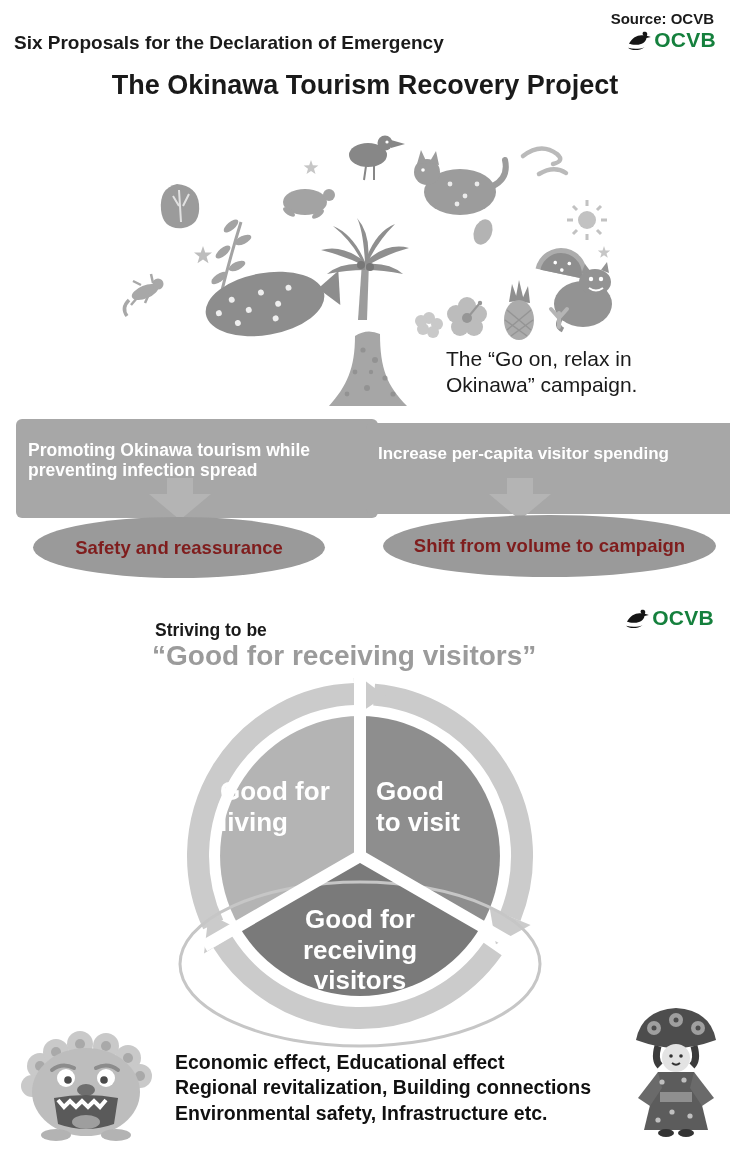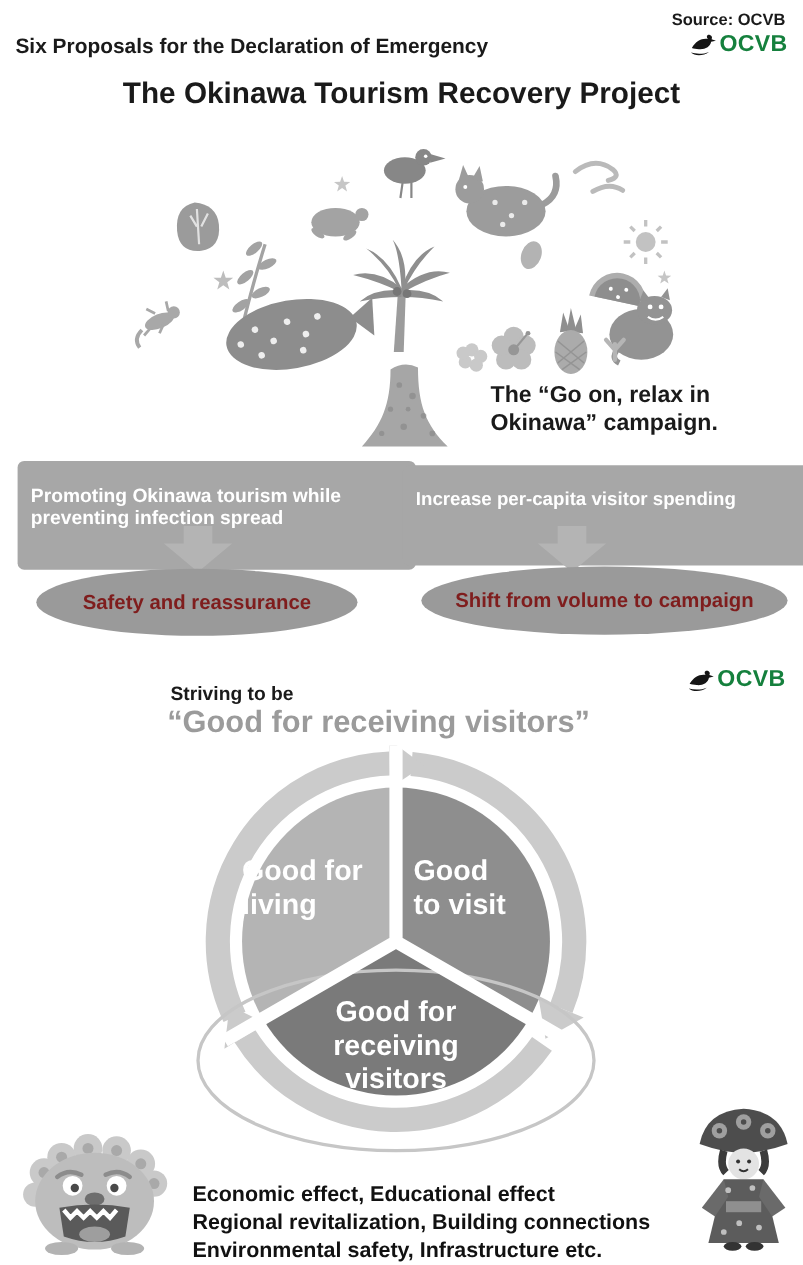--- a/index.html
+++ b/index.html
@@ -9,21 +9,21 @@
   .kicker,.headline,.cycle,.effects,.shisa,.dancer{position:absolute;}
 
   .source{top:10px;right:16px;font-size:15px;font-weight:bold;}
   .logo{display:flex;align-items:center;gap:2px;font-size:21px;font-weight:bold;letter-spacing:.3px;color:#15803d;}
   .logo-top{top:28px;right:14px;}
   .logo-mid{top:606px;right:16px;}
   .subtitle{top:32px;left:14px;font-size:19px;font-weight:bold;}
   .title{top:70px;left:0;right:0;text-align:center;font-size:27px;font-weight:bold;}
 
   .collage{top:122px;left:115px;}
-  .campaign{top:346px;left:446px;width:250px;font-size:21px;font-weight:bold;line-height:1.22;}
+  .campaign{top:346px;left:446px;width:250px;font-size:21px;font-weight:normal;line-height:1.22;}
 
   .banner{background:#a7a7a7;color:#fff;border-radius:6px;font-weight:bold;display:flex;padding:21px 12px;line-height:1.15;}
   .banner-left{top:419px;left:16px;width:338px;height:57px;font-size:17.5px;}
   .banner-right{top:423px;left:366px;width:349px;height:49px;font-size:17px;}
 
   .arrow-left{top:478px;left:149px;}
   .arrow-right{top:478px;left:489px;}
 
   .result{background:#9a9a9a;color:#7f1d1d;border-radius:50%;display:flex;align-items:center;justify-content:center;text-align:center;font-weight:bold;}
   .result-left{top:517px;left:33px;width:292px;height:61px;font-size:18.5px;}
@@ -32,21 +32,21 @@
   .kicker{top:620px;left:155px;font-size:17.5px;font-weight:bold;}
   .headline{top:640px;left:152px;font-size:28px;font-weight:bold;color:#9b9b9b;}
 
   .cycle{top:678px;left:148px;width:424px;height:376px;}
   .cycle svg{position:absolute;left:0;top:0;}
   .seg-label{position:absolute;color:#fff;font-weight:bold;font-size:26px;line-height:1.18;}
   .seg-left{left:72px;top:98px;width:130px;}
   .seg-right{left:228px;top:98px;width:88px;}
   .seg-bottom{left:127px;top:226px;width:170px;text-align:center;}
 
-  .effects{top:1050px;left:175px;font-size:19.5px;font-weight:bold;line-height:1.3;color:#111;margin-top:24px;}
+  .effects{top:1050px;left:175px;font-size:19.5px;font-weight:bold;line-height:1.3;color:#111;}
   .shisa{top:1030px;left:14px;}
   .dancer{top:1000px;left:628px;}
 </style>
 </head>
 <body>
 
 <div class="page">
 
   <div class="source">Source: OCVB</div>
 

